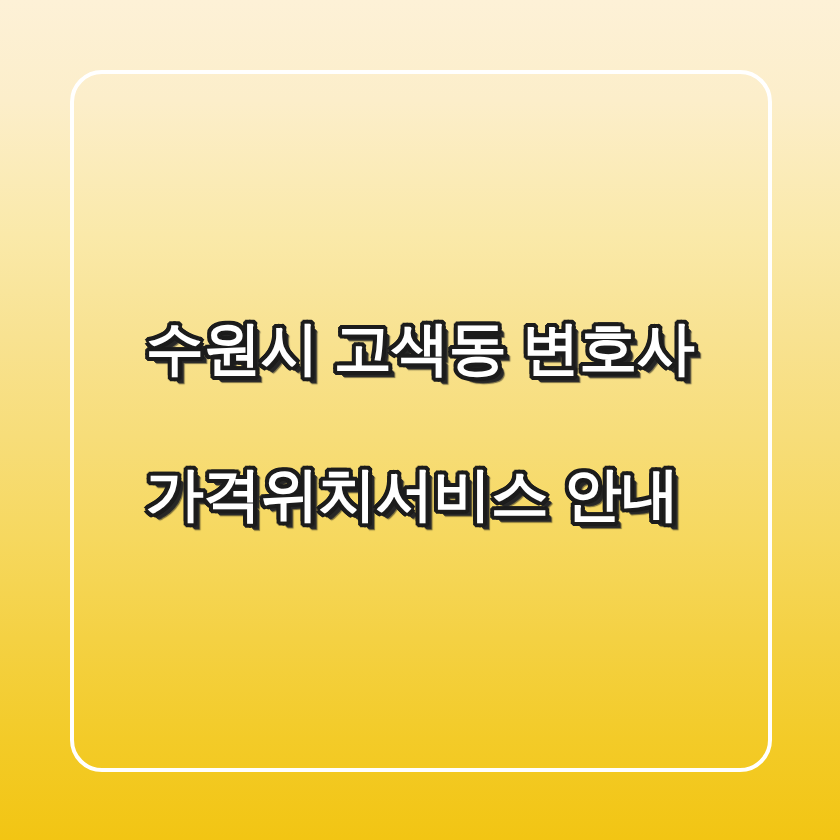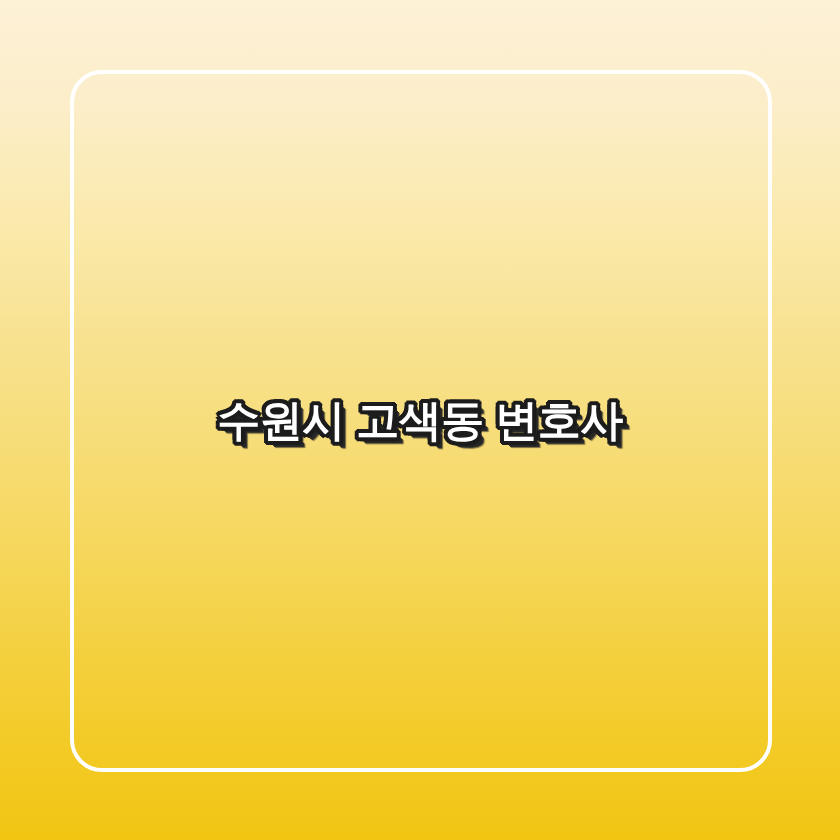--- a/index.html
+++ b/index.html
@@ -58,21 +58,21 @@
     flex-direction: column;
     align-items: center;
     justify-content: center;
     padding: 0 80px;
     box-sizing: border-box;
   }
 
   .headline {
     margin: 0;
     text-align: left;
-    font-size: 43px;
+    font-size: 58px;
     line-height: 73px;
     font-weight: 700;
     letter-spacing: -0.5px;
     color: #ffffff;
     white-space: pre-line;
     word-break: keep-all;
     
     text-shadow:
       -3px -3px 0 #1c1c1c,
        0px -3px 0 #1c1c1c,
@@ -102,16 +102,17 @@
 </head>
 <body>
 
 <div class="thumbnail-canvas">
 
   <div class="inner-frame"></div>
 
   <div class="headline-block">
     <h1 class="headline">
       <span class="headline-line">수원시 고색동 변호사</span>
+      <span class="headline-line">가격위치서비스 안내</span>
     </h1>
   </div>
 
 </div>
 
 </body></html>

